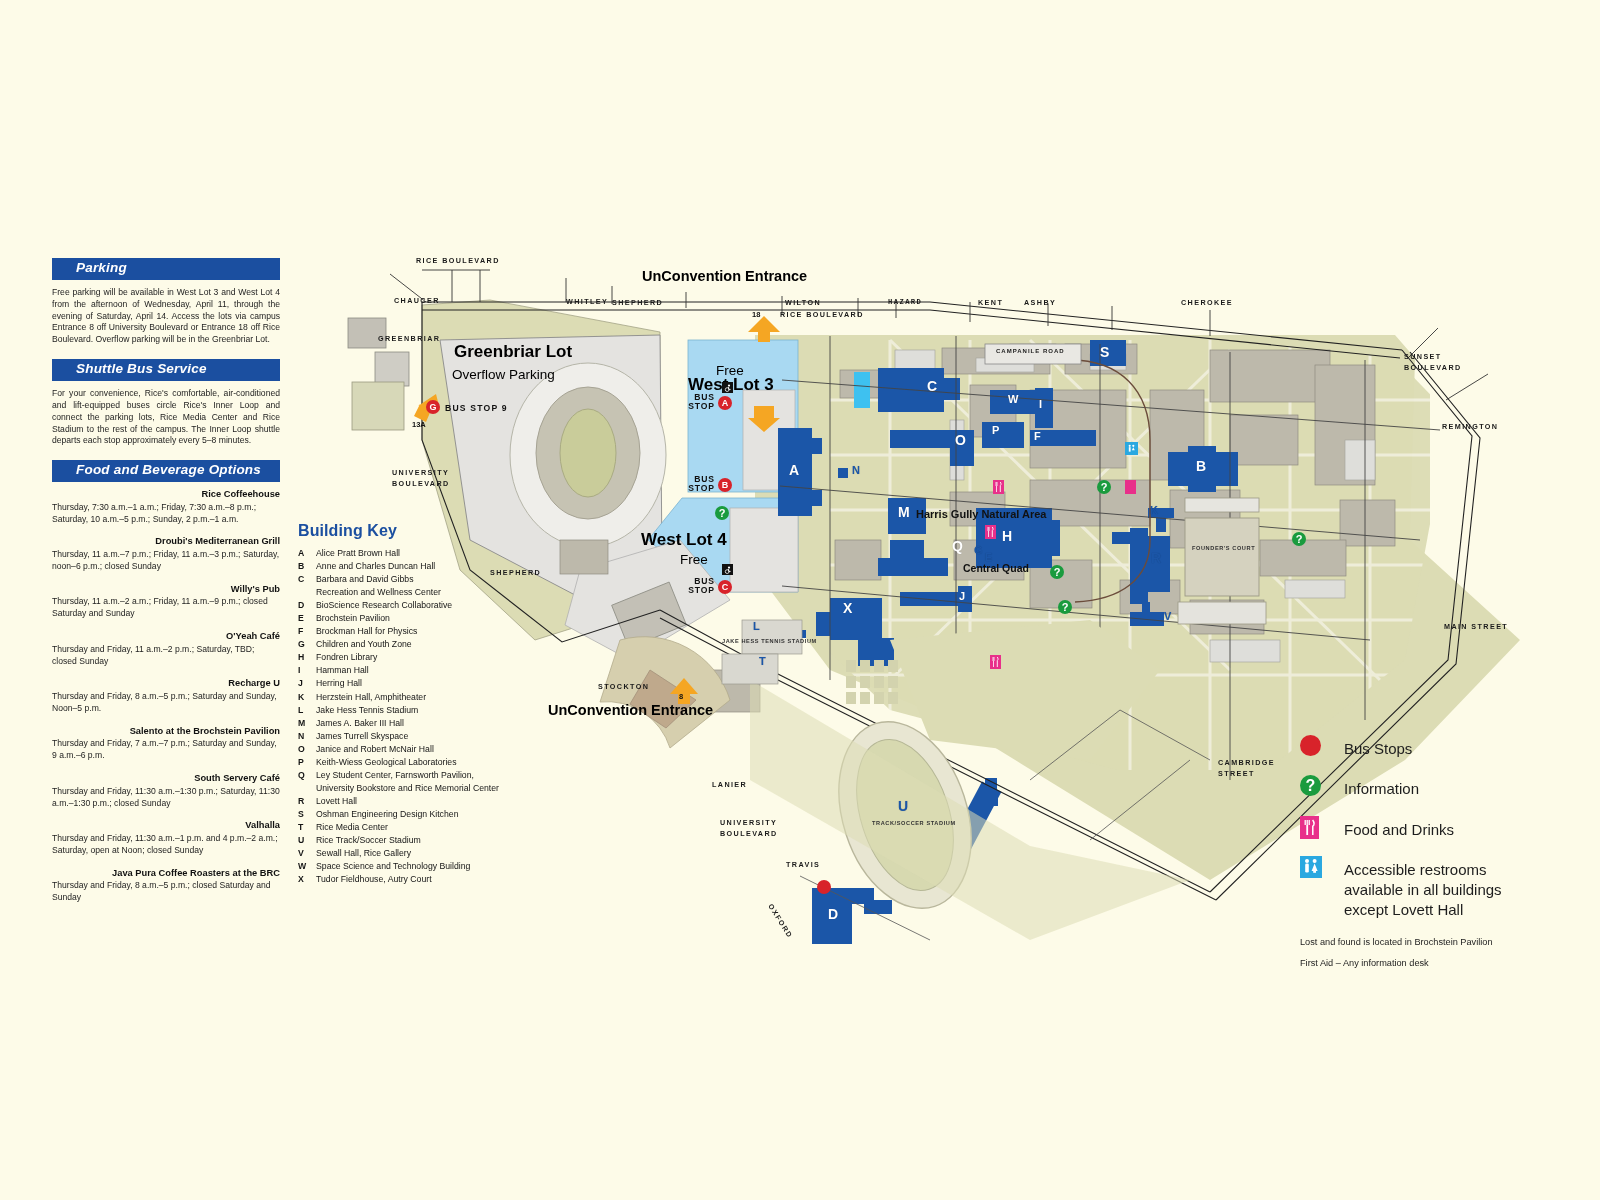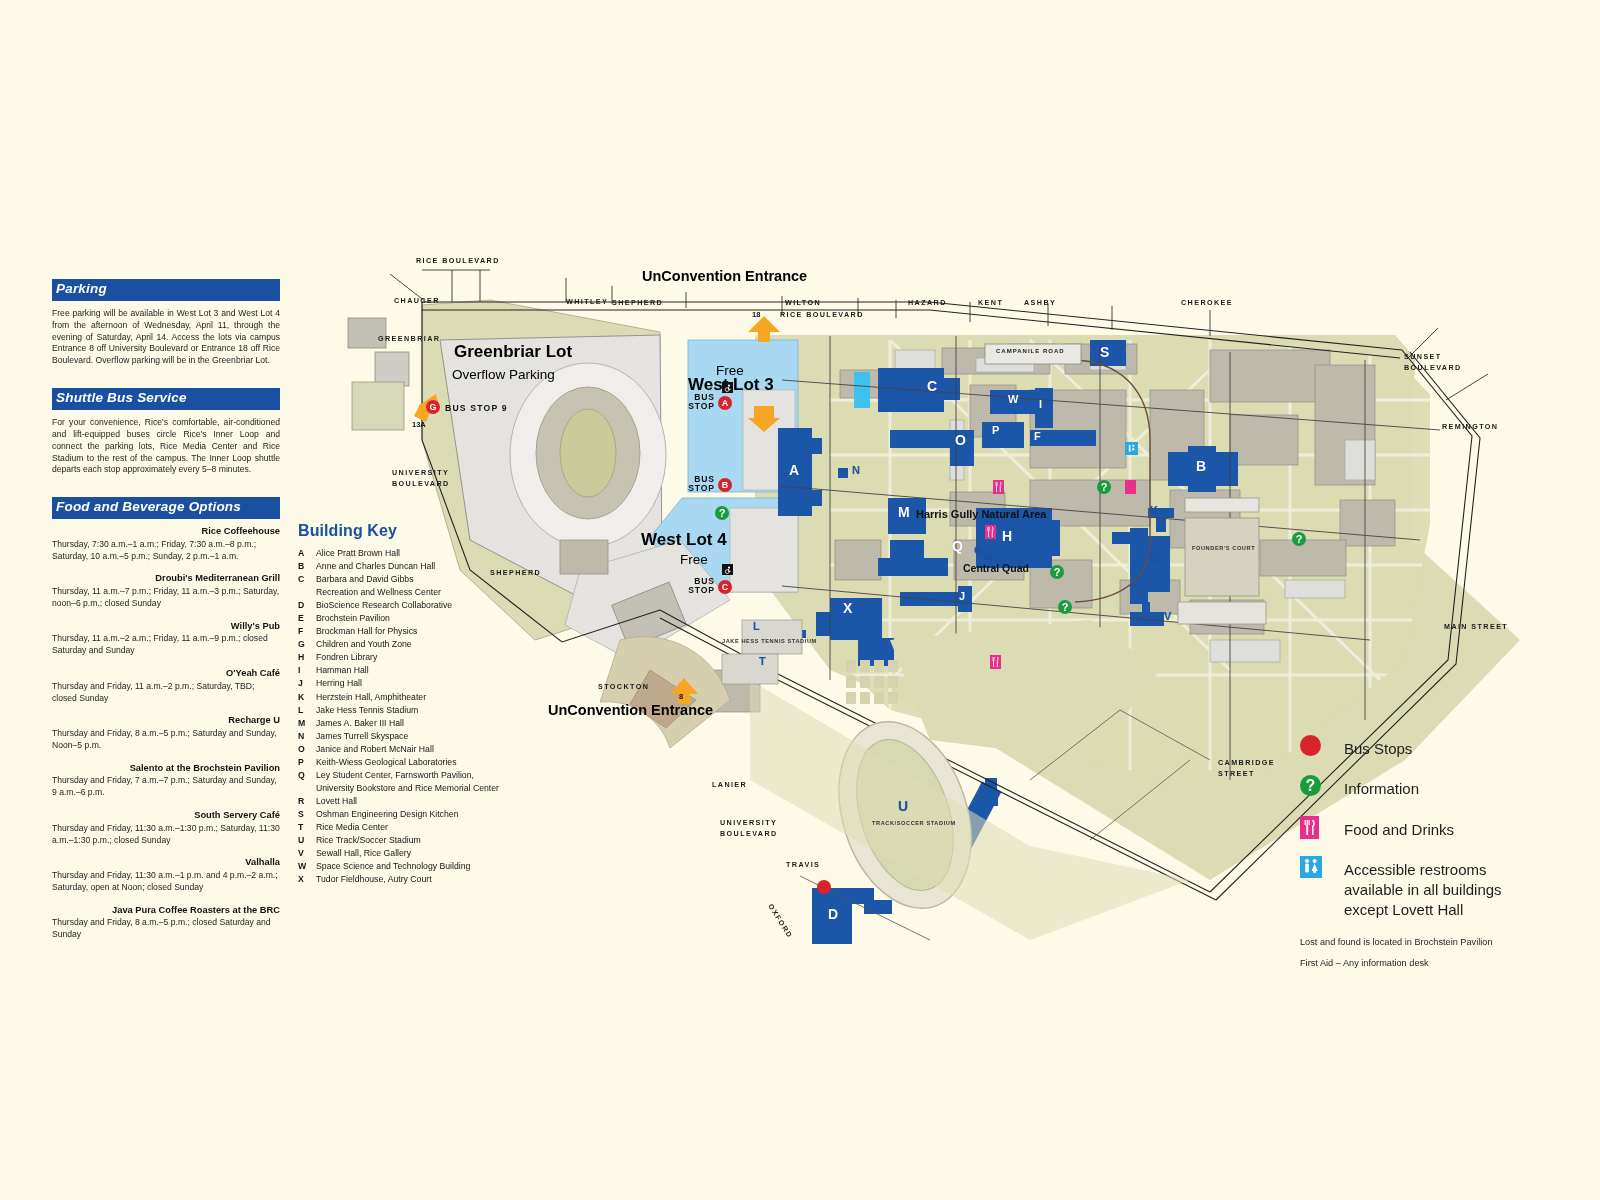--- a/index.html
+++ b/index.html
@@ -16,24 +16,23 @@
 
   
   #info-col { position: absolute; left: 52px; top: 258px; width: 228px; }
   .sec-head {
     background: #1b4fa0;
     color: #ffffff;
     font-weight: bold;
     font-style: italic;
     font-size: 13.5px;
     letter-spacing: .2px;
-    padding: 3px 0 4px 4px;
+    padding: 3px 0 4px 24px;
     margin-bottom: 7px;
     line-height: 1.1;
-    margin-top: 21px;
   }
   .sec-body {
     font-size: 8.6px;
     line-height: 1.38;
     color: #1d1d1d;
     margin-bottom: 13px;
     text-align: justify;
   }
   .food-item { margin-bottom: 11px; }
   .food-name { font-size: 9.3px; font-weight: bold; color: #111; line-height: 1.25; text-align: right; }
@@ -531,21 +530,21 @@
       </g>
     </svg>
 
     <div class="mlabel street" style="left:86px; top:16px;">RICE BOULEVARD</div>
     <div class="mlabel street" style="left:64px; top:56px;">CHAUCER</div>
     <div class="mlabel street" style="left:48px; top:94px;">GREENBRIAR</div>
     <div class="mlabel street" style="left:204px; top:57px;margin-left:32px;">WHITLEY</div>
     <div class="mlabel street" style="left:282px; top:58px;">SHEPHERD</div>
     <div class="mlabel street" style="left:455px; top:58px;">WILTON</div>
     <div class="mlabel street" style="left:450px; top:70px;">RICE BOULEVARD</div>
-    <div class="mlabel street" style="left:578px; top:58px;">HAZARD</div>
+    <div class="mlabel street" style="left:558px; top:58px;font-family:Liberation Mono, monospace;">HAZARD</div>
     <div class="mlabel street" style="left:648px; top:58px;">KENT</div>
     <div class="mlabel street" style="left:694px; top:58px;">ASHBY</div>
     <div class="mlabel street" style="left:851px; top:58px;">CHEROKEE</div>
     <div class="mlabel street" style="left:1074px; top:112px; width:62px; white-space:normal; line-height:1.5;">SUNSET BOULEVARD</div>
     <div class="mlabel street" style="left:1112px; top:182px;">REMINGTON</div>
     <div class="mlabel street" style="left:1114px; top:382px;">MAIN STREET</div>
     <div class="mlabel street" style="left:888px; top:518px; width:58px; white-space:normal; line-height:1.5;">CAMBRIDGE STREET</div>
     <div class="mlabel street" style="left:62px; top:228px; width:56px; white-space:normal; line-height:1.5;">UNIVERSITY BOULEVARD</div>
     <div class="mlabel street" style="left:160px; top:328px;">SHEPHERD</div>
     <div class="mlabel street" style="left:268px; top:442px;">STOCKTON</div>

